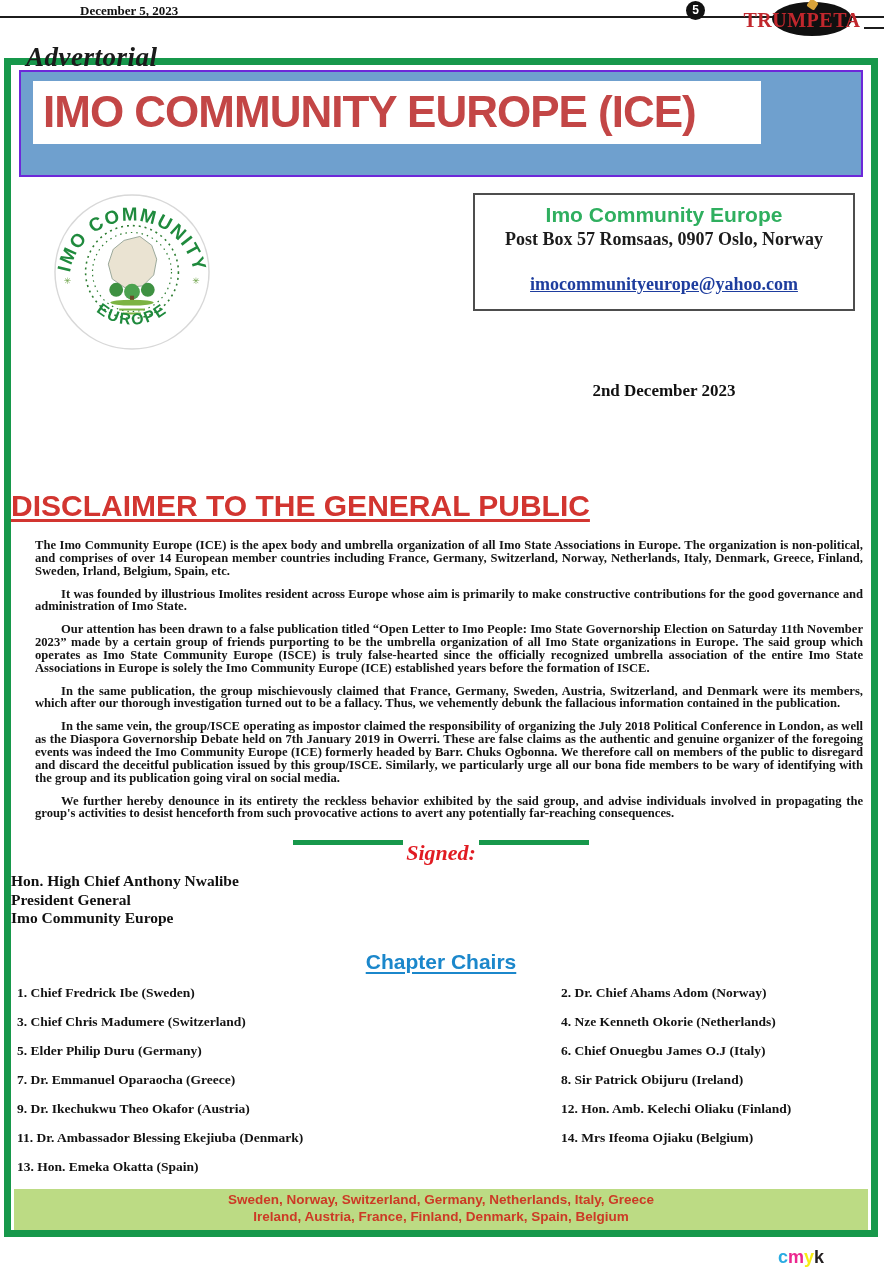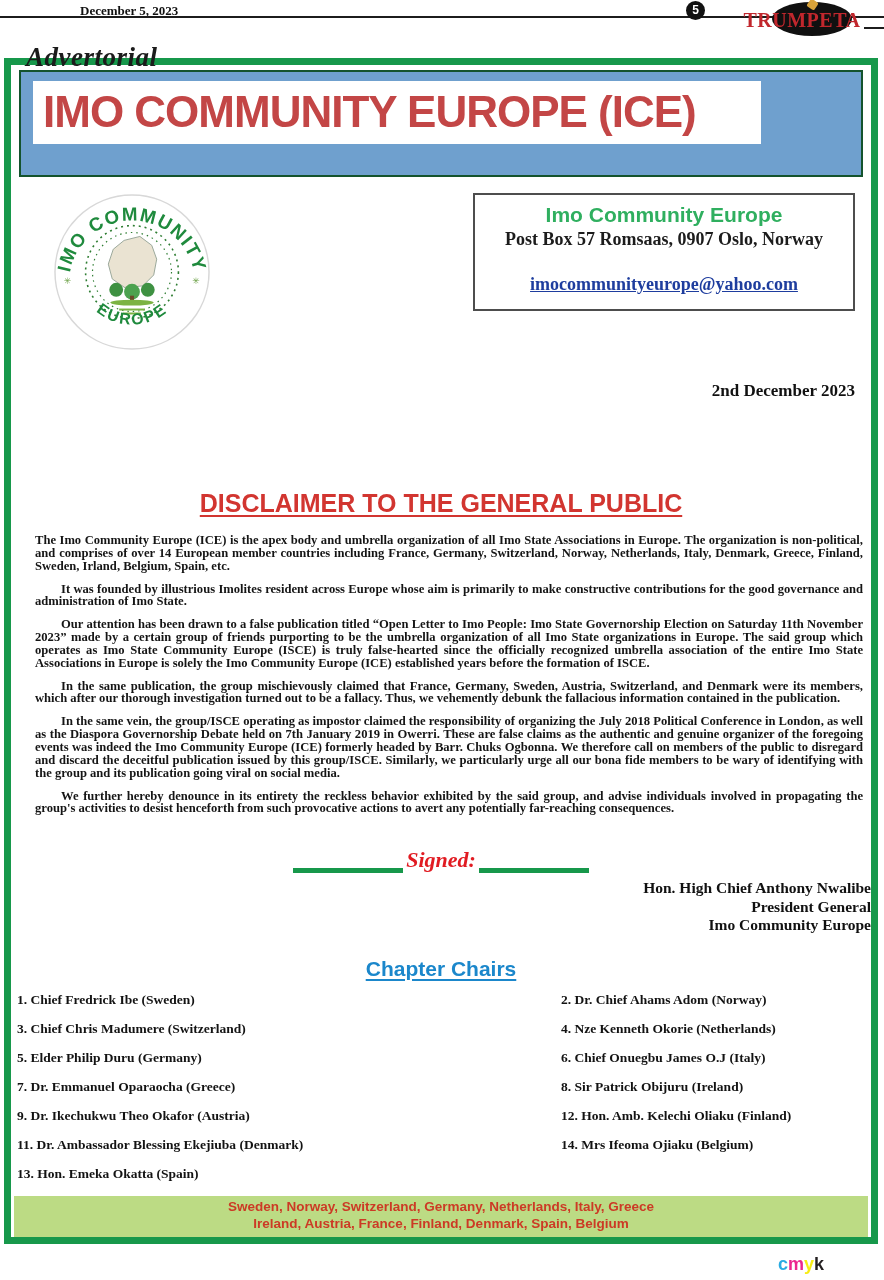--- a/index.html
+++ b/index.html
@@ -21,51 +21,51 @@
   .trumpet-dot { position:absolute; left:70px; top:0px; width:9px; height:9px; background:#D8A23A;
                  border-radius:2px; transform:rotate(35deg); }
   .advertorial { position:absolute; left:26px; top:22px; font-family:Liberation Serif, serif;
                  font-weight:bold; font-style:italic; font-size:27px; color:#1b1b1b; letter-spacing:0.5px;margin-top:20px; }
 
   
   .frame { margin:0 6px 0 4px; border:7px solid #17984B; background:#fff; }
 
   
   .banner { margin:5px 8px 0 8px; height:107px; background:#6FA0CE; position:relative;
-            border:2px solid #14532d; }
+            border:2px solid #6d28d9; }
   .title-box { position:absolute; left:12px; top:9px; height:63px; width:calc(100% - 112px); background:#fff; }
   .title-box h1 { font-family:"Liberation Sans",sans-serif; font-weight:bold; font-size:44px;
                   color:#C34646; line-height:62px; letter-spacing:-1px; padding-left:10px; white-space:nowrap; }
 
   
   .info-row { display:flex; align-items:flex-start; padding:16px 16px 0 42px; }
   .logo-wrap { width:158px; height:158px; }
   .right-col { margin-left:auto; width:382px; }
   .contact-box { border:2px solid #4d4d4d; background:#fff; padding:8px 6px 14px; text-align:center; }
   .contact-name { font-family:"Liberation Sans",sans-serif; font-weight:bold; font-size:21px; color:#2FAF5F; }
   .contact-addr { font-size:18px; font-weight:bold; color:#1c1c1c; margin-top:2px; }
   .contact-email { display:inline-block; margin-top:24px; font-size:18px; font-weight:bold;
                    color:#1E3D9E; text-decoration:underline; }
-  .date-line { margin-top:70px; text-align:right; font-size:17px; font-weight:bold; color:#111; }
+  .date-line { margin-top:70px; text-align:center; font-size:17px; font-weight:bold; color:#111; }
 
   .gap-block { height:88px; }
 
-  .disclaimer-h { text-align:center; font-family:"Liberation Sans",sans-serif; font-weight:bold;
-                  font-size:25px; color:#D23530; text-decoration:underline; text-underline-offset:3px; }
+  .disclaimer-h { font-family:"Liberation Sans",sans-serif; font-weight:bold;
+                  font-size:30px; color:#D23530; text-decoration:underline; text-underline-offset:3px; }
 
   .paragraphs { margin-top:16px; padding:0 8px 0 24px; }
   .paragraphs p { font-size:12.6px; font-weight:bold; color:#151515; line-height:1.02;
                   text-align:justify; margin-bottom:10px; }
   .paragraphs p + p { text-indent:26px; }
 
   
-  .signed-row { margin-top:32px; display:flex; align-items:flex-end; justify-content:center; }
+  .signed-row { margin-top:20px; display:flex; align-items:flex-start; justify-content:center; }
   .signed-bar { width:110px; height:5px; background:#17984B; }
   .signed-label { font-size:22px; font-weight:bold; font-style:italic; color:#E11B22; margin:0 3px; }
-  .signatory { margin-top:6px; text-align:right; font-size:15.5px; font-weight:bold;
+  .signatory { margin-top:6px; text-align:left; font-size:15.5px; font-weight:bold;
                color:#111; line-height:1.2; }
 
   .chairs-h { margin-top:22px; text-align:center; font-family:"Liberation Sans",sans-serif;
               font-weight:bold; font-size:21px; color:#1B87CB; text-decoration:underline; text-underline-offset:3px; }
 
   .chairs { display:flex; margin-top:10px; padding:0 10px 0 6px;gap:12px; }
   .chairs-left { flex:1; }
   .chairs-right { width:300px; }
   .chair-item { font-size:13.5px; font-weight:bold; color:#131313; line-height:17px; margin-bottom:12px; }
   .chair-item.gap-top { margin-top:10px; }

